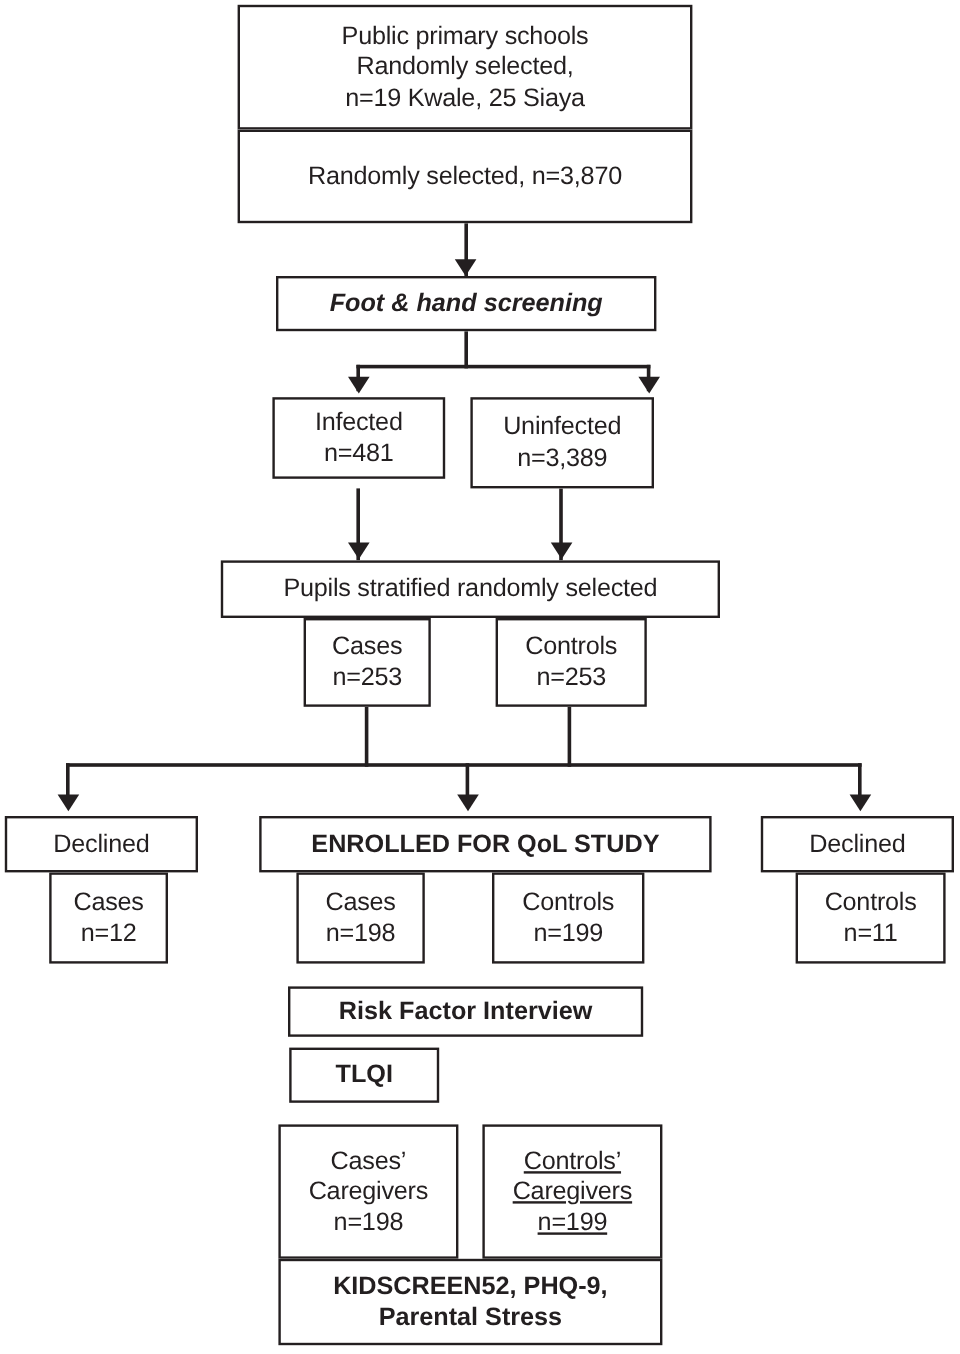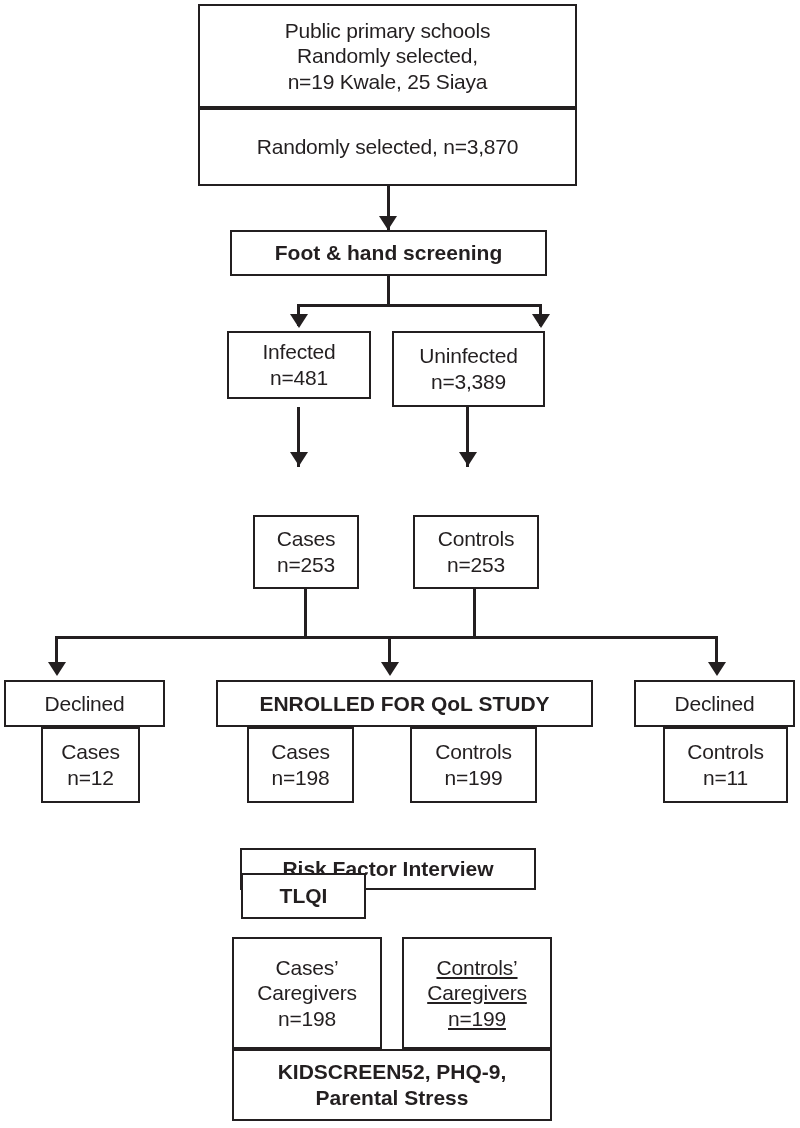--- a/index.html
+++ b/index.html
@@ -67,21 +67,21 @@
     <span class="ln">n=19 Kwale, 25 Siaya</span>
   </div>
 
   <div class="box" style="left:198px; top:108px; width:379px; height:78px;">
     <span class="ln">Randomly selected, n=3,870</span>
   </div>
 
   <div class="line vline" style="left:387px; top:186px; height:44px;"></div>
   <div class="arrow" style="left:379px; top:216px;"></div>
 
-  <div class="box bold" style="left:230px; top:230px; width:317px; height:46px;">
+  <div class="box bold" style="left:230px; top:230px; width:317px; height:46px;font-style:italic;">
     <span class="ln">Foot &amp; hand screening</span>
   </div>
 
   <div class="line vline" style="left:387px; top:276px; height:31px;"></div>
   <div class="line hline" style="left:297px; top:304px; width:245px;"></div>
   <div class="line vline" style="left:297px; top:304px; height:22px;"></div>
   <div class="line vline" style="left:539px; top:304px; height:22px;"></div>
   <div class="arrow" style="left:290px; top:314px;"></div>
   <div class="arrow" style="left:532px; top:314px;"></div>
 
@@ -93,20 +93,23 @@
   <div class="box" style="left:392px; top:331px; width:153px; height:76px;text-align:center;">
     <span class="ln">Uninfected</span>
     <span class="ln">n=3,389</span>
   </div>
 
   <div class="line vline" style="left:297px; top:407px; height:60px;"></div>
   <div class="arrow" style="left:290px; top:452px;"></div>
   <div class="line vline" style="left:466px; top:407px; height:60px;"></div>
   <div class="arrow" style="left:459px; top:452px;"></div>
 
+  <div class="box" style="left:184px; top:467px; width:416px; height:48px;">
+    <span class="ln">Pupils stratified randomly selected</span>
+  </div>
 
   <div class="box" style="left:253px; top:515px; width:106px; height:74px;">
     <span class="ln">Cases</span>
     <span class="ln">n=253</span>
   </div>
 
   <div class="box" style="left:413px; top:515px; width:126px; height:74px;">
     <span class="ln">Controls</span>
     <span class="ln">n=253</span>
   </div>
@@ -148,21 +151,21 @@
   </div>
 
   <div class="box" style="left:634px; top:680px; width:161px; height:47px;">
     <span class="ln">Declined</span>
   </div>
   <div class="box" style="left:663px; top:727px; width:125px; height:76px;">
     <span class="ln">Controls</span>
     <span class="ln">n=11</span>
   </div>
 
-  <div class="box bold" style="left:240px; top:848px; width:296px; height:42px;">
+  <div class="box bold" style="left:240px; top:822px; width:296px; height:42px;">
     <span class="ln">Risk Factor Interview</span>
   </div>
 
   <div class="box bold" style="left:241px; top:873px; width:125px; height:46px;">
     <span class="ln">TLQI</span>
   </div>
 
   <div class="box" style="left:232px; top:937px; width:150px; height:112px;">
     <span class="ln">Cases’</span>
     <span class="ln">Caregivers</span>

